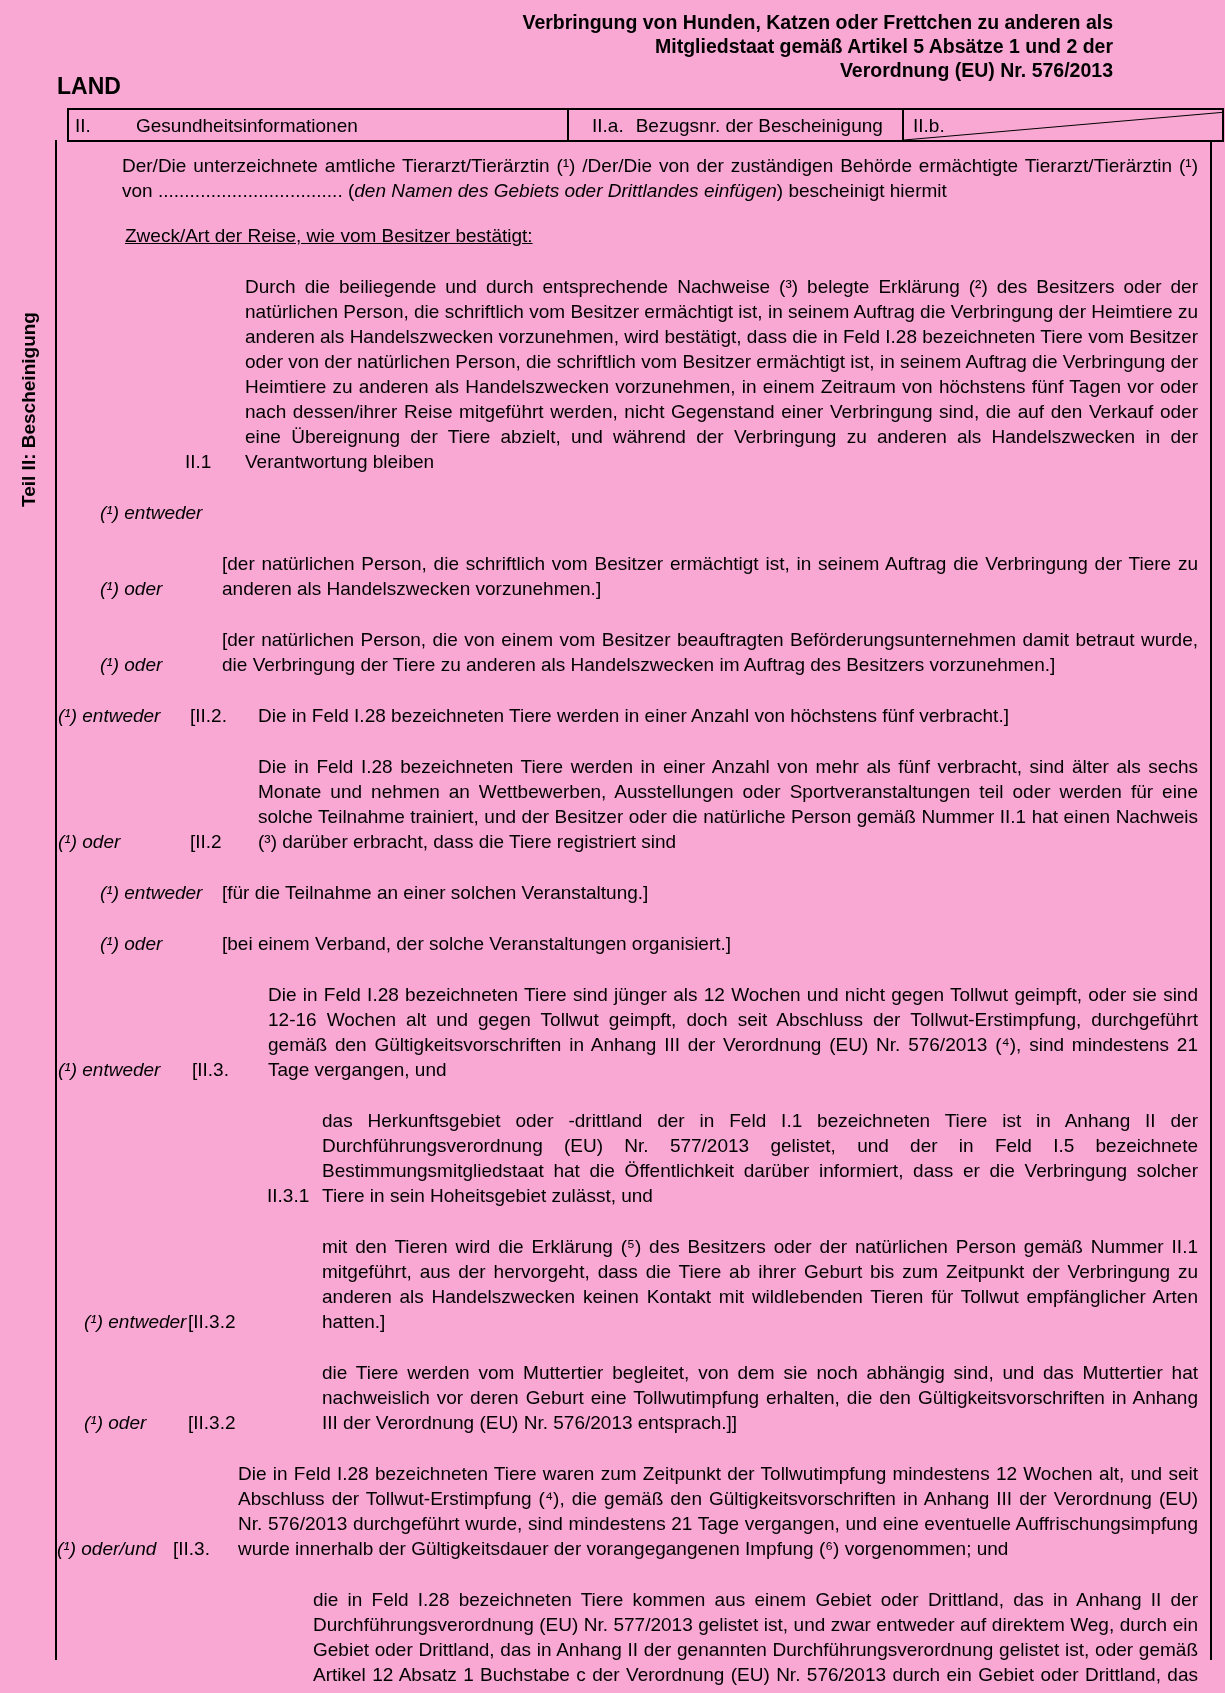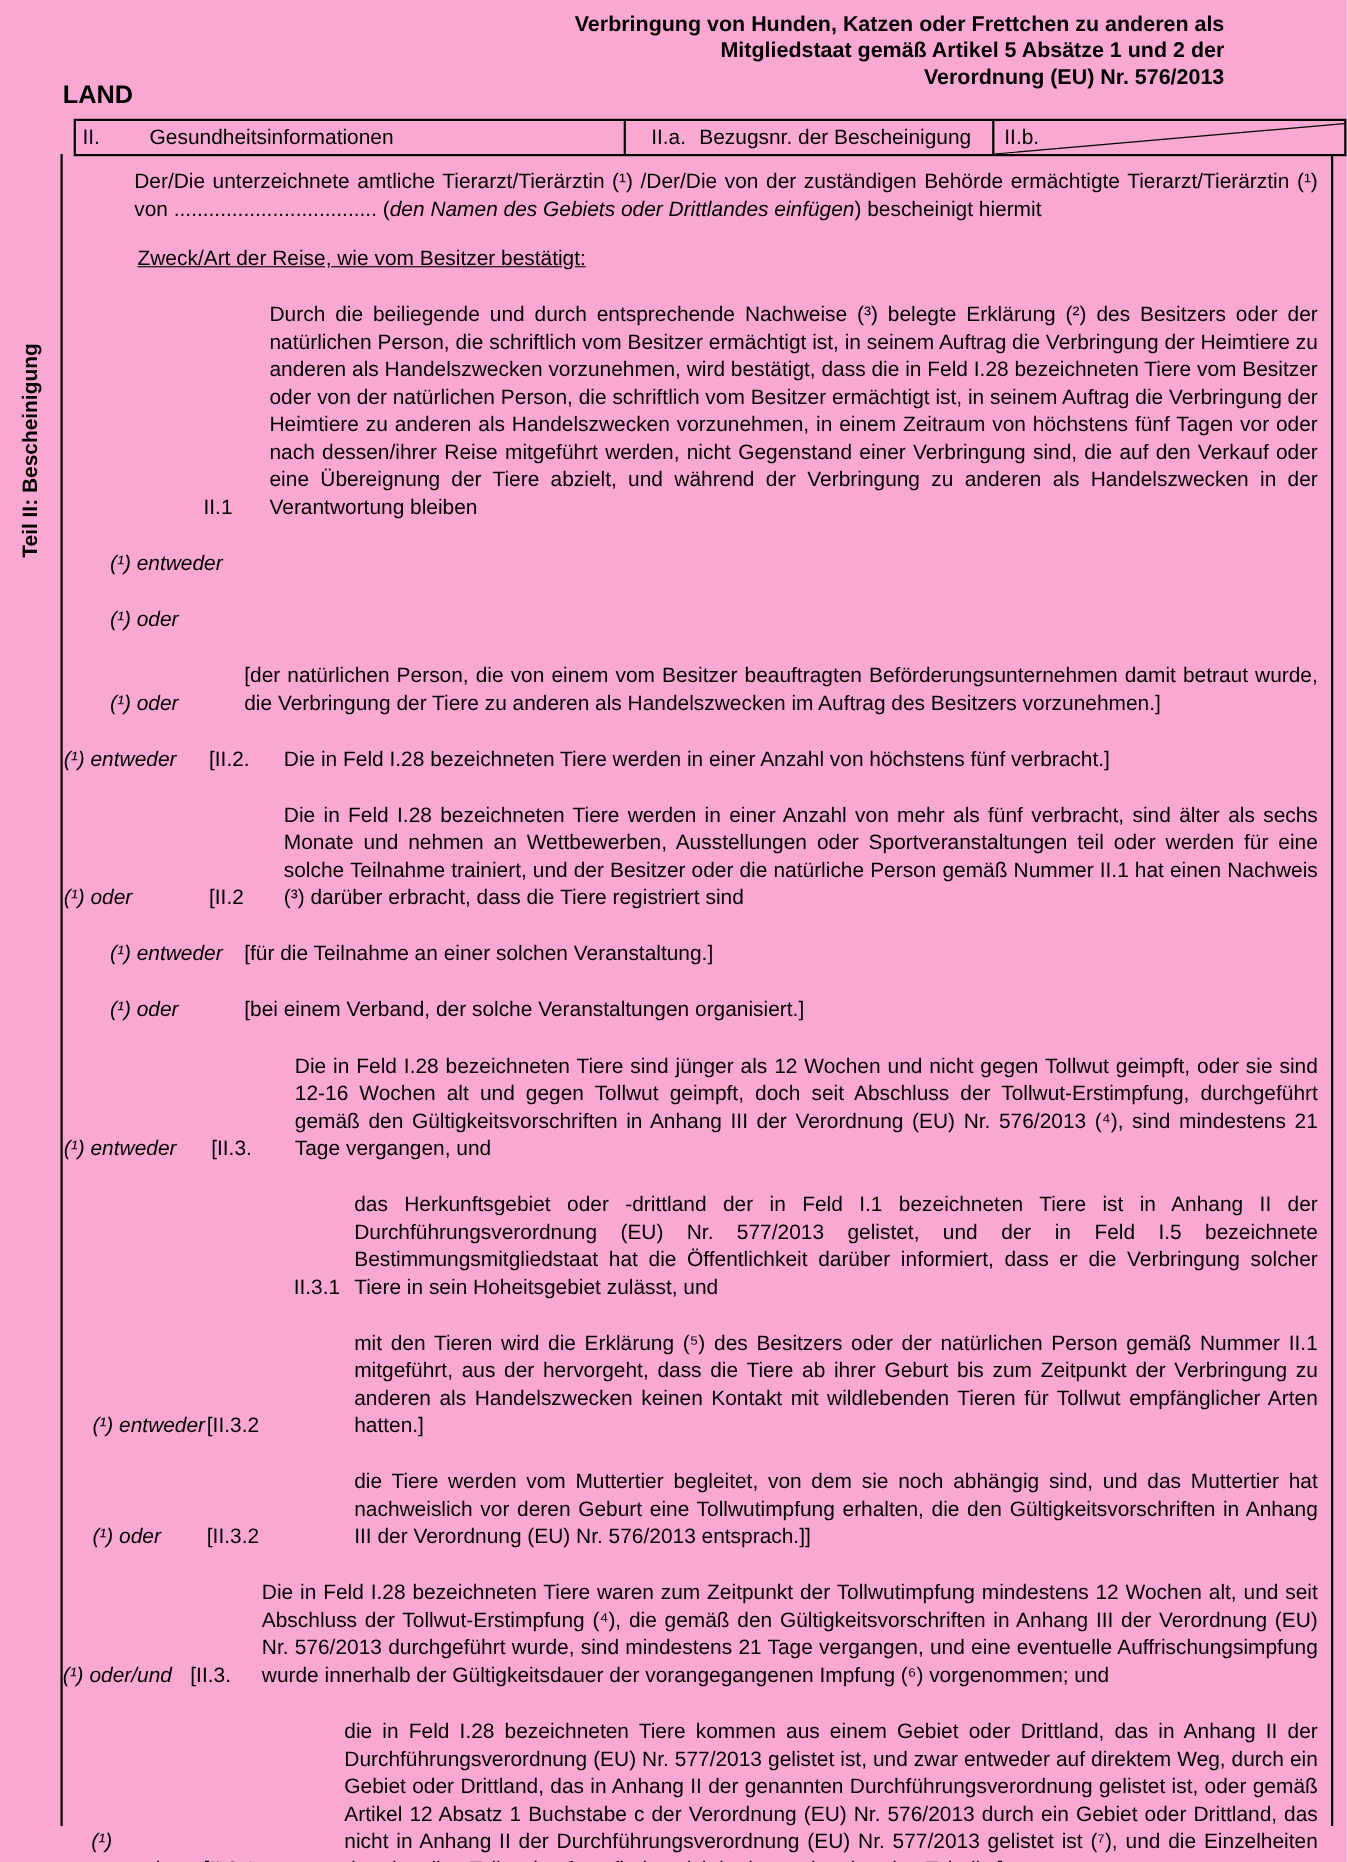--- a/index.html
+++ b/index.html
@@ -103,20 +103,21 @@
       <span class="n">II.1</span>
       <div class="t">Durch die beiliegende und durch entsprechende Nachweise (³) belegte Erklärung (²) des Besitzers oder der natürlichen Person, die schriftlich vom Besitzer ermächtigt ist, in seinem Auftrag die Verbringung der Heimtiere zu anderen als Handelszwecken vorzunehmen, wird bestätigt, dass die in Feld I.28 bezeichneten Tiere vom Besitzer oder von der natürlichen Person, die schriftlich vom Besitzer ermächtigt ist, in seinem Auftrag die Verbringung der Heimtiere zu anderen als Handelszwecken vorzunehmen, in einem Zeitraum von höchstens fünf Tagen vor oder nach dessen/ihrer Reise mitgeführt werden, nicht Gegenstand einer Verbringung sind, die auf den Verkauf oder eine Übereignung der Tiere abzielt, und während der Verbringung zu anderen als Handelszwecken in der Verantwortung bleiben</div>
     </div>
 
     <div class="row lay-opt1">
       <span class="m">(¹) entweder</span>
     </div>
 
     <div class="row lay-opt1">
       <span class="m">(¹) oder</span>
+      <div class="t">[der natürlichen Person, die schriftlich vom Besitzer ermächtigt ist, in seinem Auftrag die Verbringung der Tiere zu anderen als Handelszwecken vorzunehmen.]</div>
     </div>
 
     <div class="row lay-opt1">
       <span class="m">(¹) oder</span>
       <div class="t">[der natürlichen Person, die von einem vom Besitzer beauftragten Beförderungsunternehmen damit betraut wurde, die Verbringung der Tiere zu anderen als Handelszwecken im Auftrag des Besitzers vorzunehmen.]</div>
     </div>
 
     <div class="row lay-ii2">
       <span class="m">(¹) entweder</span>
       <span class="n">[II.2.</span>

